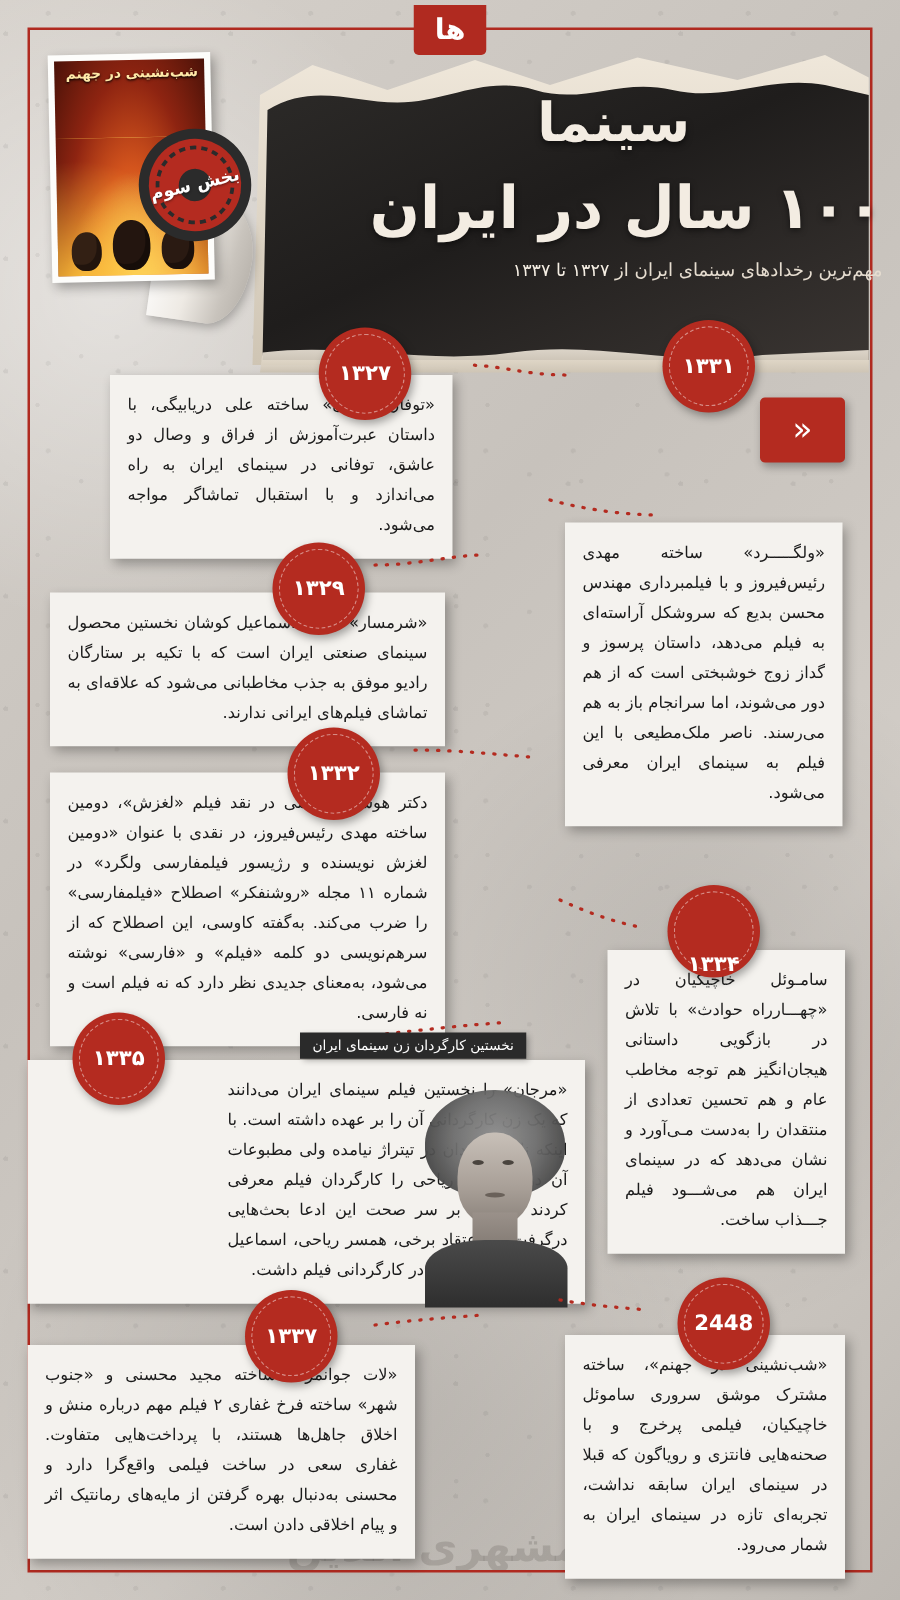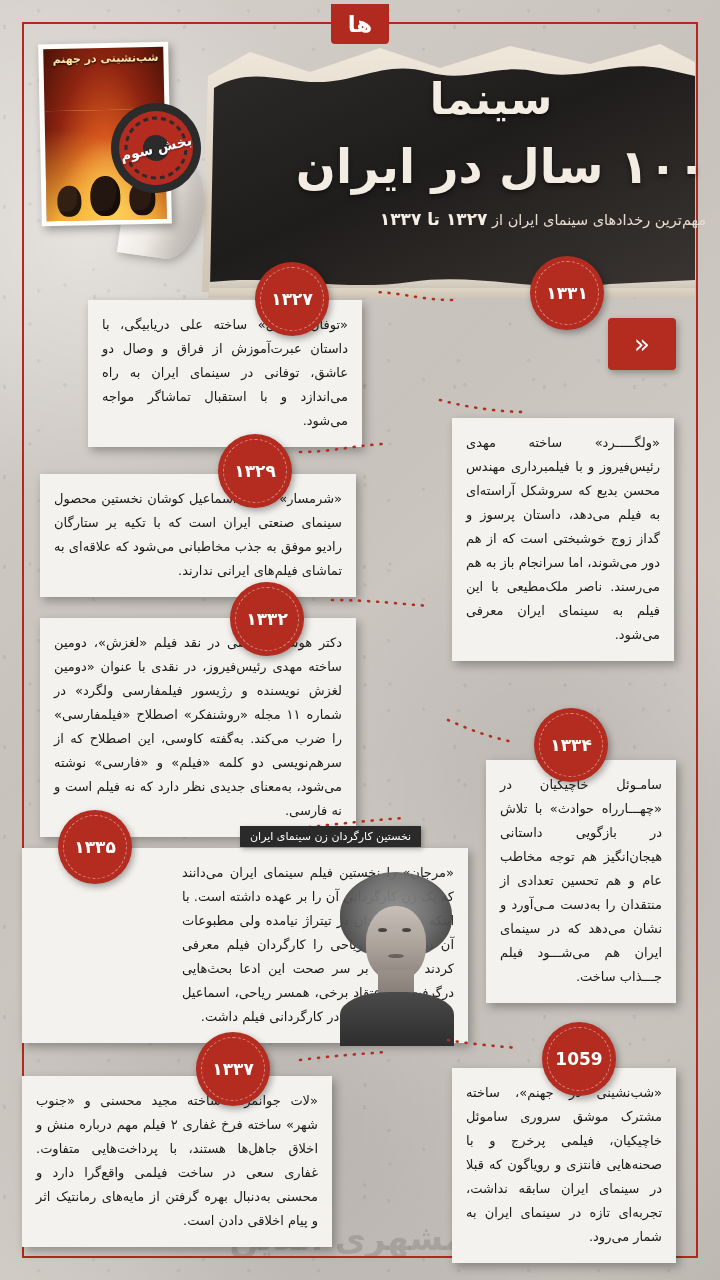--- a/index.html
+++ b/index.html
@@ -82,21 +82,21 @@
     font-size: 47px; font-weight: bold; line-height: 1.12;
     margin-top: 20px;
     text-shadow: 0 2px 5px rgba(0,0,0,0.55);
   }
   .b-sub {
     margin-top: 12px;
     font-size: 14.5px;
     color: #e6ddd0;
     line-height: 1.55;
   }
-  .b-sub .years { font-size: 17px; font-weight: bold; color: #f6efe4; }
+  .b-sub .years { font-size: 14px; font-weight: normal; color: #f6efe4; }
 
   .stamp {
     position: absolute;
     left: 108px; top: 100px;
     width: 96px; height: 96px;
     z-index: 6;
   }
   .stamp .lbl {
     position: absolute; inset: 0;
     display: flex; align-items: center; justify-content: center;
@@ -384,21 +384,21 @@
   <span>«شرمسار» ساخته اسماعیل کوشان نخستین محصول سینمای صنعتی ایران است که با تکیه بر ستارگان رادیو موفق به جذب مخاطبانی می‌شود که علاقه‌ای به تماشای فیلم‌های ایرانی ندارند.</span>
 </div>
 
 <div class="badge" style="left:230px; top:582px;">
   <span>۱۳۳۲</span>
 </div>
 <div class="card" style="left:40px; top:618px; width:316px;">
   <span>دکتر هوشنگ کاوسی در نقد فیلم «لغزش»، دومین ساخته مهدی رئیس‌فیروز، در نقدی با عنوان «دومین لغزش نویسنده و رژیسور فیلمفارسی ولگرد» در شماره ۱۱ مجله «روشنفکر» اصطلاح «فیلمفارسی» را ضرب می‌کند. به‌گفته کاوسی، این اصطلاح که از سرهم‌نویسی دو کلمه «فیلم» و «فارسی» نوشته می‌شود، به‌معنای جدیدی نظر دارد که نه فیلم است و نه فارسی.</span>
 </div>
 
-<div class="badge" style="left:534px; top:708px;">
+<div class="badge" style="left:534px; top:708px;align-items:flex-end;">
   <span>۱۳۳۴</span>
 </div>
 <div class="card" style="left:486px; top:760px; width:190px;">
   <span>سامـوئل خاچیکیان در «چهـــارراه حوادث» با تلاش در بازگویی داستانی هیجان‌انگیز هم توجه مخاطب عام و هم تحسین تعدادی از منتقدان را به‌دست مـی‌آورد و نشان می‌دهد که در سینمای ایران هم می‌شـــود فیلم جـــذاب ساخت.</span>
 </div>
 
 <div class="badge" style="left:58px; top:810px;">
   <span>۱۳۳۵</span>
 </div>
 <div class="tag" style="left:240px; top:826px;">
@@ -413,21 +413,21 @@
     <div class="face"></div>
     <div class="eye l"></div>
     <div class="eye r"></div>
     <div class="mouth"></div>
     <div class="neck"></div>
     <div class="body"></div>
   </div>
 </div>
 
 <div class="badge" style="left:542px; top:1022px;">
-  <span>1059</span>
+  <span>2448</span>
 </div>
 <div class="card" style="left:452px; top:1068px; width:224px;">
   <span>«شب‌نشینی در جهنم»، ساخته مشترک موشق سروری ساموئل خاچیکیان، فیلمی پرخرج و با صحنه‌هایی فانتزی و رویاگون که قبلا در سینمای ایران سابقه نداشت، تجربه‌ای تازه در سینمای ایران به شمار می‌رود.</span>
 </div>
 
 <div class="badge" style="left:196px; top:1032px;">
   <span>۱۳۳۷</span>
 </div>
 <div class="card" style="left:22px; top:1076px; width:310px;">
   <span>«لات جوانمرد» ساخته مجید محسنی و «جنوب شهر» ساخته فرخ غفاری ۲ فیلم مهم درباره منش و اخلاق جاهل‌ها هستند، با پرداخت‌هایی متفاوت. غفاری سعی در ساخت فیلمی واقع‌گرا دارد و محسنی به‌دنبال بهره گرفتن از مایه‌های رمانتیک اثر و پیام اخلاقی دادن است.</span>

